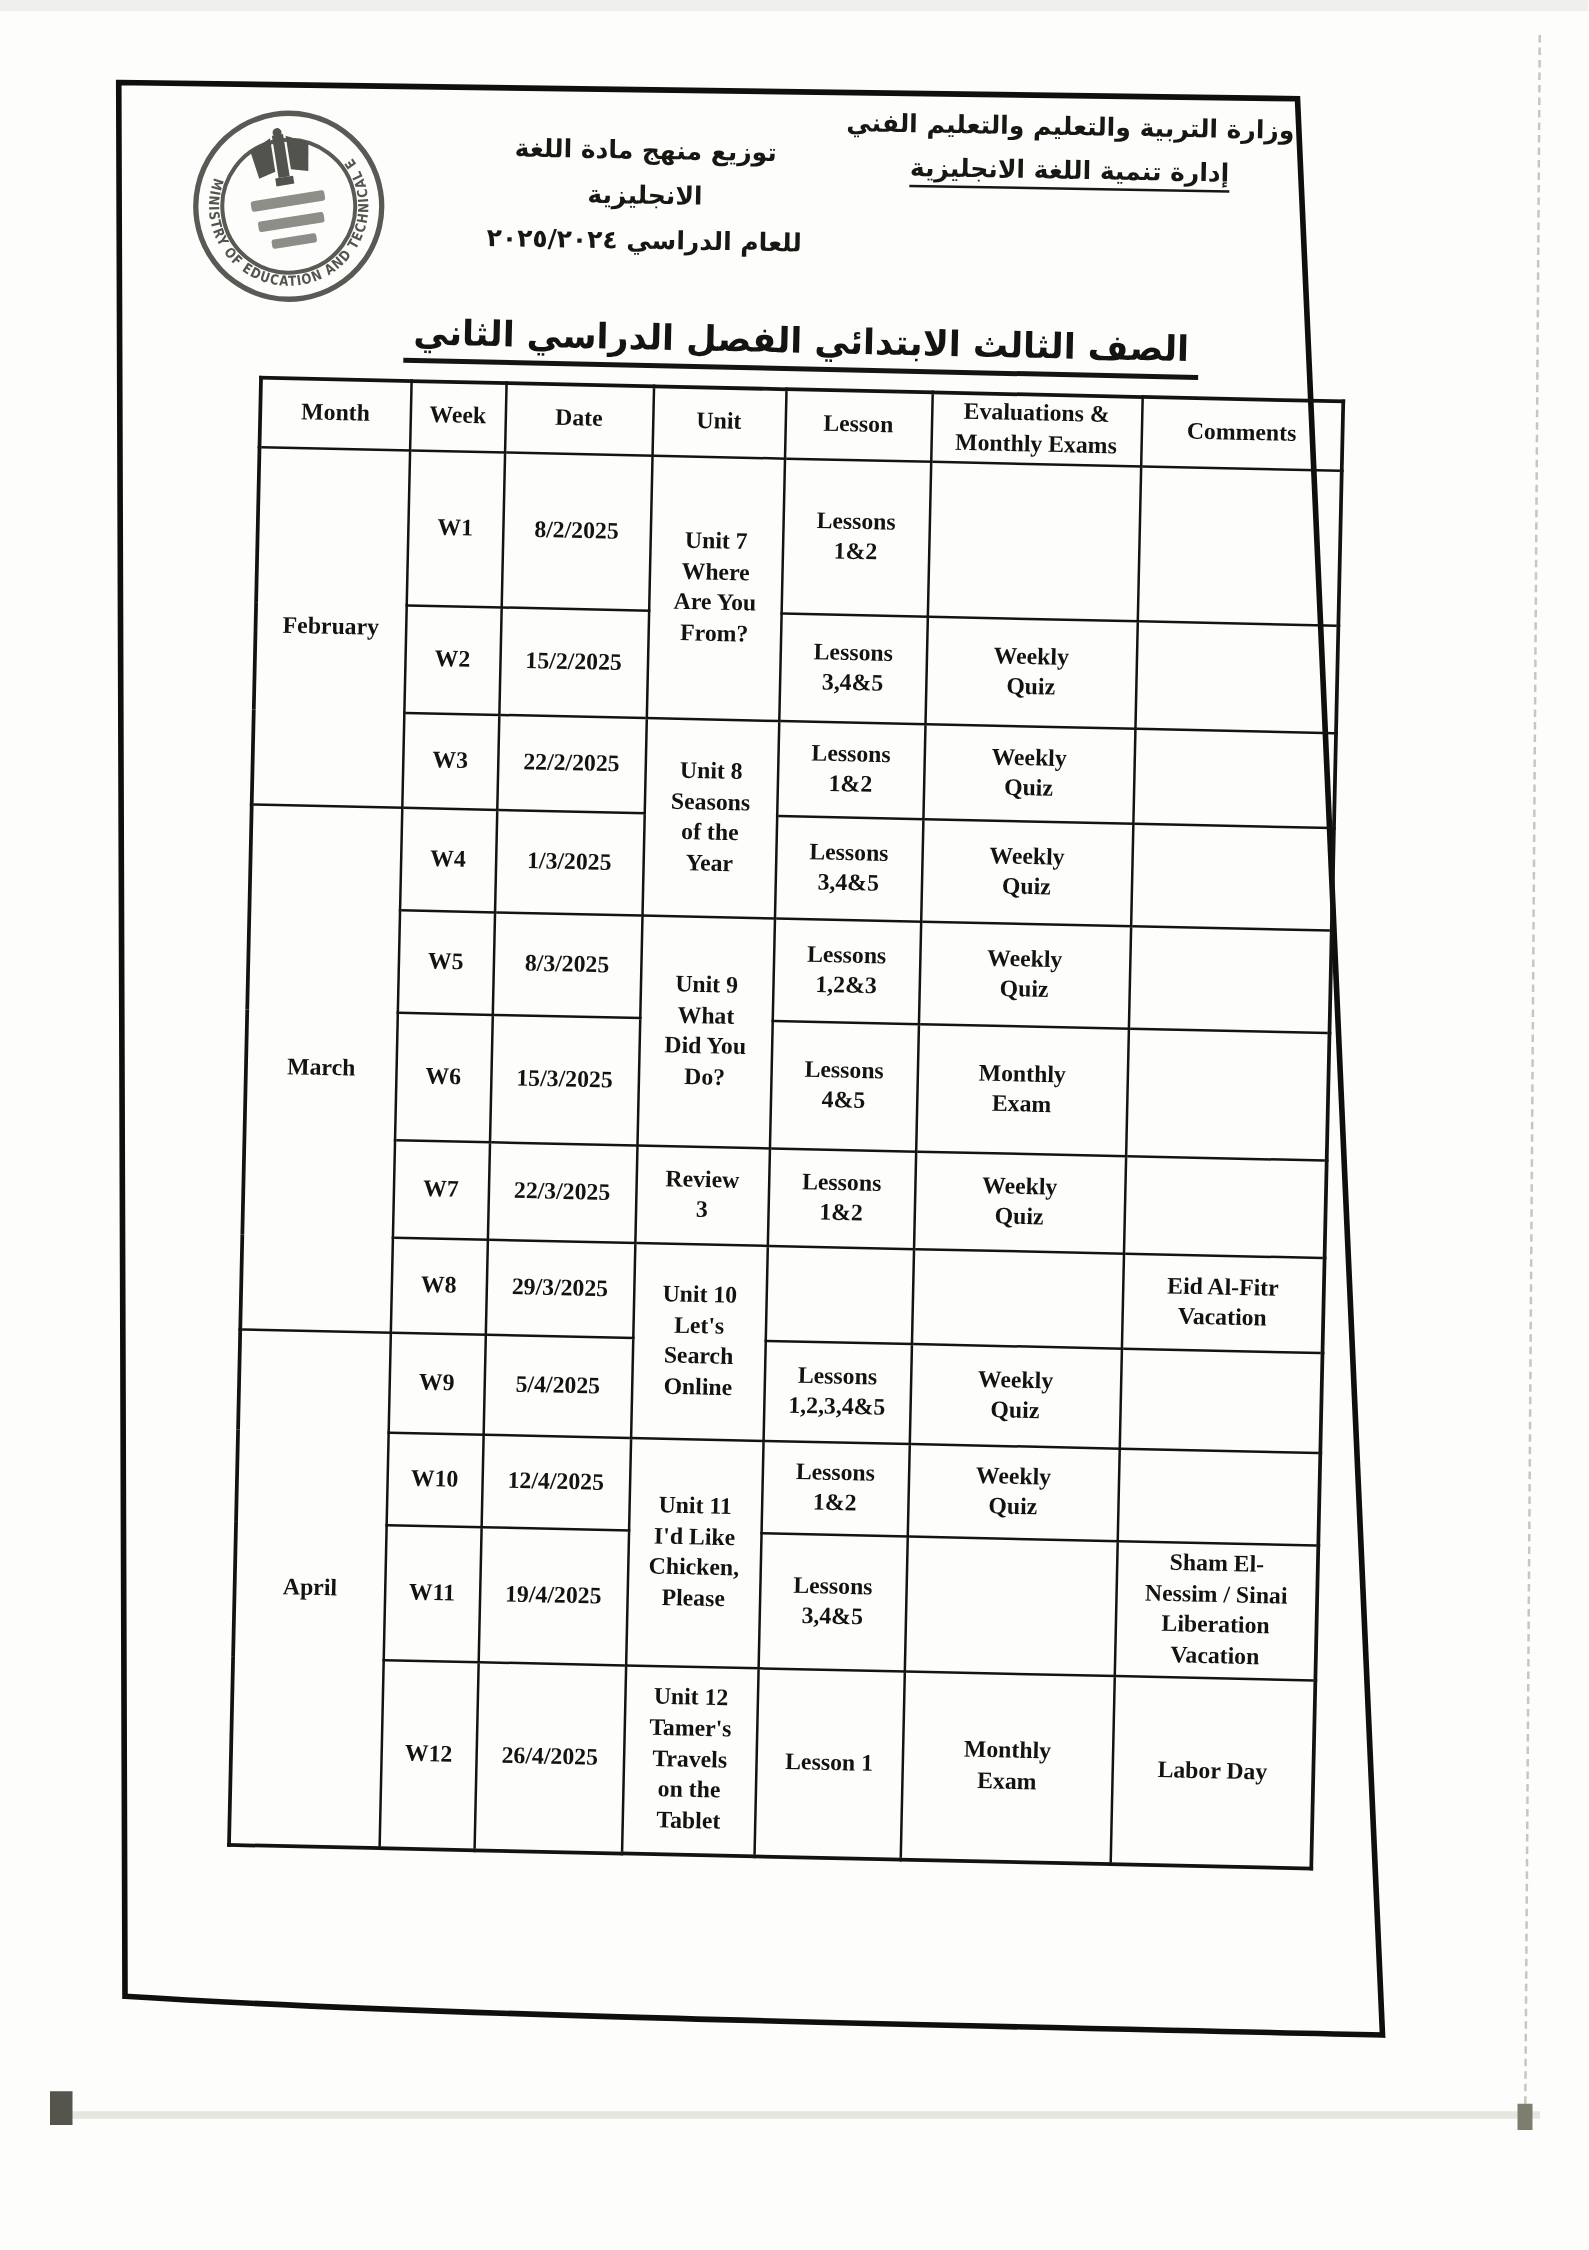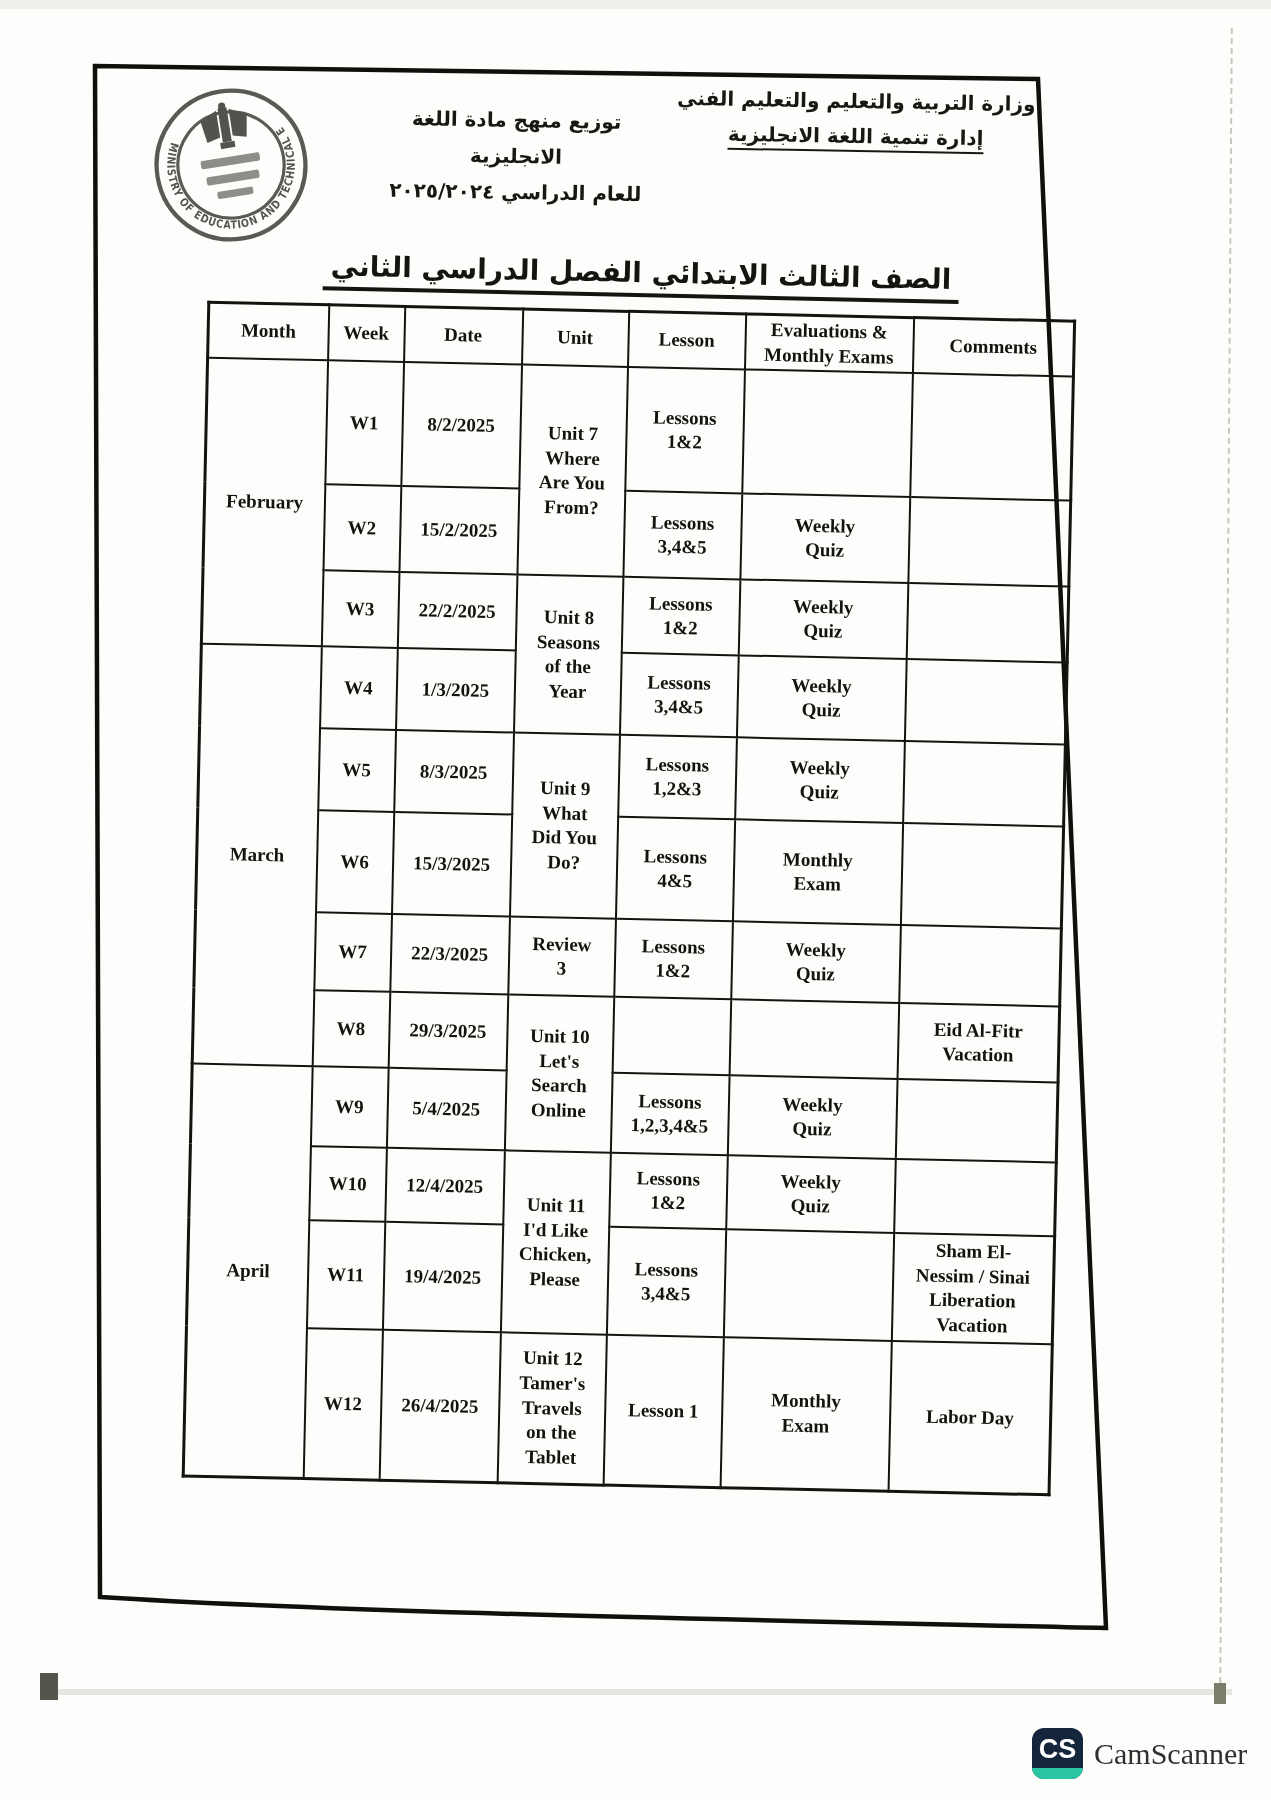--- a/index.html
+++ b/index.html
@@ -265,21 +265,14 @@
 Tablet</td>
         <td>Lesson 1</td>
         <td>Monthly
 Exam</td>
         <td>Labor Day</td>
       </tr>
     </tbody>
       </table>
   </div>
 
-  <div class="camscanner">
-    <div class="cs-badge">
-      <span class="cs">CS</span>
-      <div class="teal"></div>
-    </div>
-    <div class="cs-name">CamScanner</div>
-  </div>
 
 </div>
 
 </body></html>

